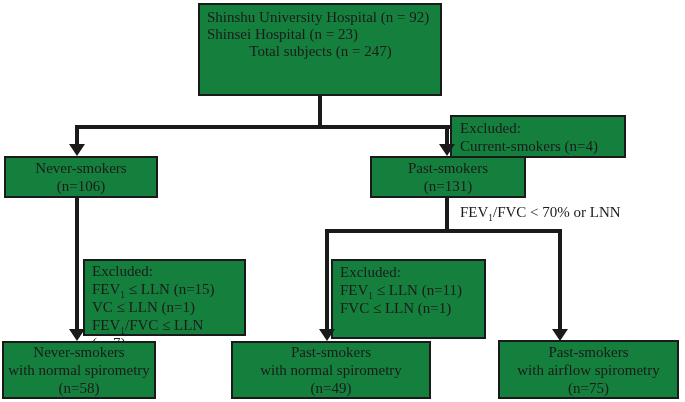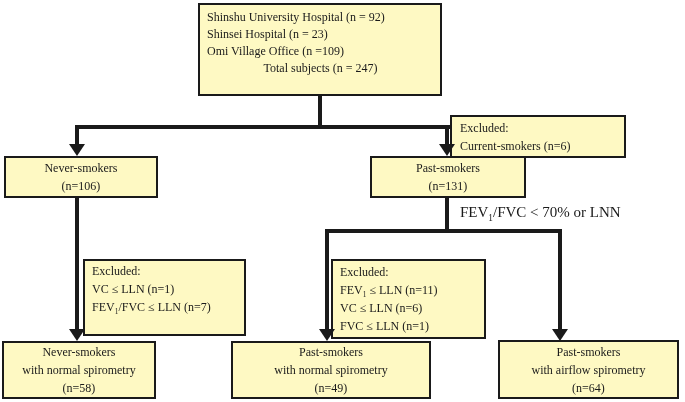--- a/index.html
+++ b/index.html
@@ -1,22 +1,22 @@
 <!DOCTYPE html>
 <html><head>
 <meta charset="utf-8">
 <style>
   html,body { margin:0; padding:0; background:#ffffff; }
   #canvas {
     position:relative; width:685px; height:402px; background:#ffffff;
     font-family:"Liberation Serif", serif; color:#1a1a1a; overflow:hidden;
   }
   .box {
-    position:absolute; box-sizing:border-box; background:#fef9c3;
-    border:2.5px solid #1a1a1a; font-size:12px; line-height:18px;
+    position:absolute; box-sizing:border-box; background:#15803d;
+    border:2.5px solid #1a1a1a; font-size:15px; line-height:18px;
   }
   .box.thin { border-width:2px;margin-top:16px; }
   .box.centered { display:flex; flex-direction:column; justify-content:center; text-align:center; }
   .vline, .hline { position:absolute; background:#1a1a1a; }
   .arrow-down {
     position:absolute; width:0; height:0;
     border-left:8px solid transparent; border-right:8px solid transparent;
     border-top:12px solid #1a1a1a;
   }
   sub { font-size:0.62em; line-height:0; }
@@ -24,68 +24,67 @@
   .srcline { white-space:nowrap; }
 </style>
 </head>
 <body>
 
 <div id="canvas">
 
   <div class="box" style="left:198px; top:3px; width:244px; height:93px; padding:4px 6px 0 7px; line-height:17px;">
     <div class="srcline">Shinshu University Hospital (n = 92)</div>
     <div class="srcline">Shinsei Hospital (n = 23)</div>
-    <div class="srcline">Omi Village Office (n =109)</div>
     <div class="srcline" style="text-align:center;">Total subjects (n = 247)</div>
   </div>
 
   <div class="box thin" style="left:450px; top:99px; width:176px; height:43px; padding:2px 6px 0 8px;">
     <div>Excluded:</div>
-    <div>Current-smokers (n=6)</div>
+    <div>Current-smokers (n=4)</div>
   </div>
 
   <div class="box centered" style="left:4px; top:156px; width:154px; height:42px;">
     <div>Never-smokers</div>
     <div>(n=106)</div>
   </div>
 
   <div class="box centered" style="left:370px; top:156px; width:156px; height:42px;">
     <div>Past-smokers</div>
     <div>(n=131)</div>
   </div>
 
   <div class="box thin" style="left:83px; top:243px; width:163px; height:77px; padding:1px 5px 0 7px;">
     <div>Excluded:</div>
+    <div><span>FEV</span><sub>1</sub><span> ≤ LLN (n=15)</span></div>
     <div><span>VC</span><sub></sub><span> ≤ LLN (n=1)</span></div>
     <div><span>FEV</span><sub>1</sub><span>/FVC ≤ LLN (n=7)</span></div>
   </div>
 
   <div class="box thin" style="left:331px; top:243px; width:155px; height:80px; padding:2px 5px 0 7px;">
     <div>Excluded:</div>
     <div><span>FEV</span><sub>1</sub><span> ≤ LLN (n=11)</span></div>
-    <div><span>VC</span><sub></sub><span> ≤ LLN (n=6)</span></div>
     <div><span>FVC</span><sub></sub><span> ≤ LLN (n=1)</span></div>
   </div>
 
   <div class="box centered" style="left:2px; top:341px; width:154px; height:58px;">
     <div>Never-smokers</div>
     <div>with normal spirometry</div>
     <div>(n=58)</div>
   </div>
 
   <div class="box centered" style="left:231px; top:341px; width:200px; height:58px;">
     <div>Past-smokers</div>
     <div>with normal spirometry</div>
     <div>(n=49)</div>
   </div>
 
   <div class="box centered" style="left:498px; top:340px; width:181px; height:59px;">
     <div>Past-smokers</div>
     <div>with airflow spirometry</div>
-    <div>(n=64)</div>
+    <div>(n=75)</div>
   </div>
 
   <div class="vline" style="left:318px; top:94px; width:4px; height:35px;"></div>
   <div class="hline" style="left:75px; top:125px; width:375px; height:4px;"></div>
   <div class="vline" style="left:75px; top:125px; width:4px; height:21px;"></div>
   <div class="arrow-down" style="left:69px; top:144px;"></div>
   <div class="vline" style="left:445px; top:125px; width:4px; height:21px;"></div>
   <div class="arrow-down" style="left:439px; top:144px;"></div>
 
   <div class="vline" style="left:75px; top:196px; width:4px; height:135px;"></div>

